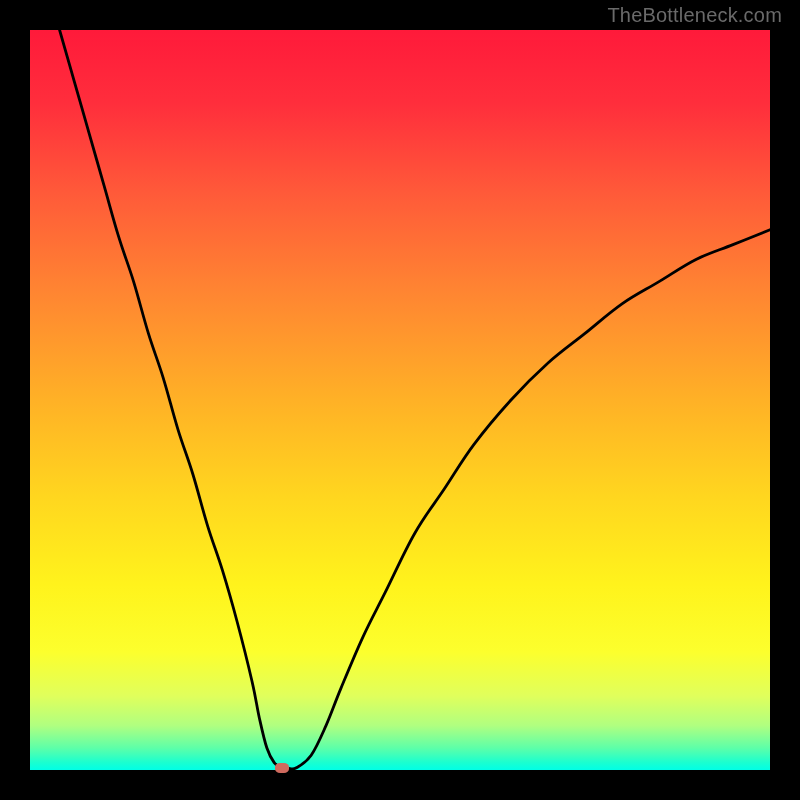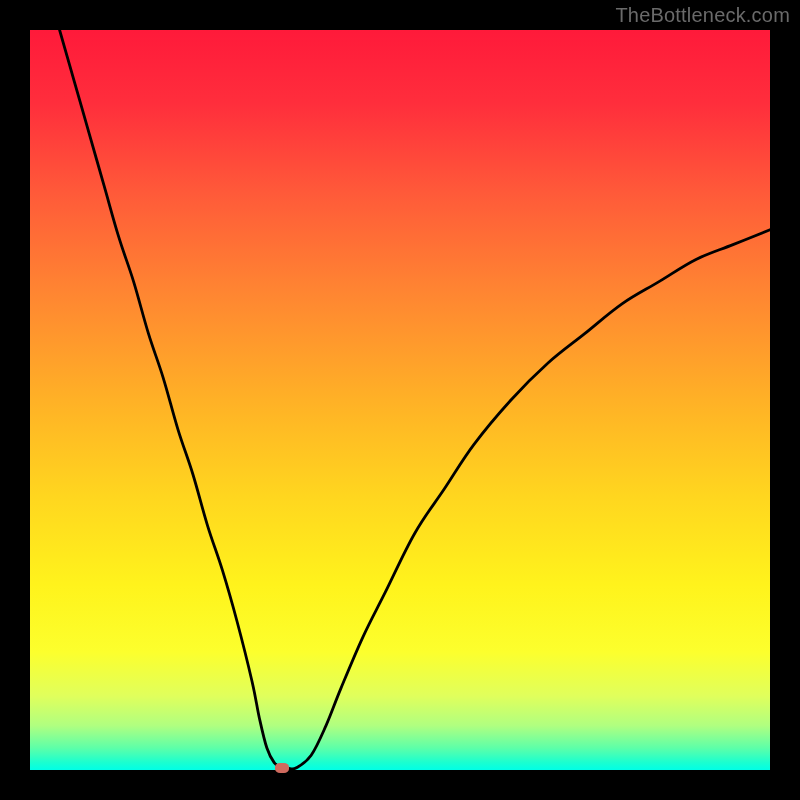--- a/index.html
+++ b/index.html
@@ -42,21 +42,21 @@
     position: absolute;
     width: 14px;
     height: 10px;
     border-radius: 5px / 4px;
     background: #cf6a5e;
     transform: translate(-50%, -50%);
   }
   .watermark {
     position: absolute;
     top: 4px;
-    right: 10px;
+    right: 18px;
     font-family: Arial, Helvetica, sans-serif;
     font-size: 20px;
     color: #6a6a6a;
     letter-spacing: 0.2px;
     user-select: none;
   }
 </style>
 </head>
 <body>
 

